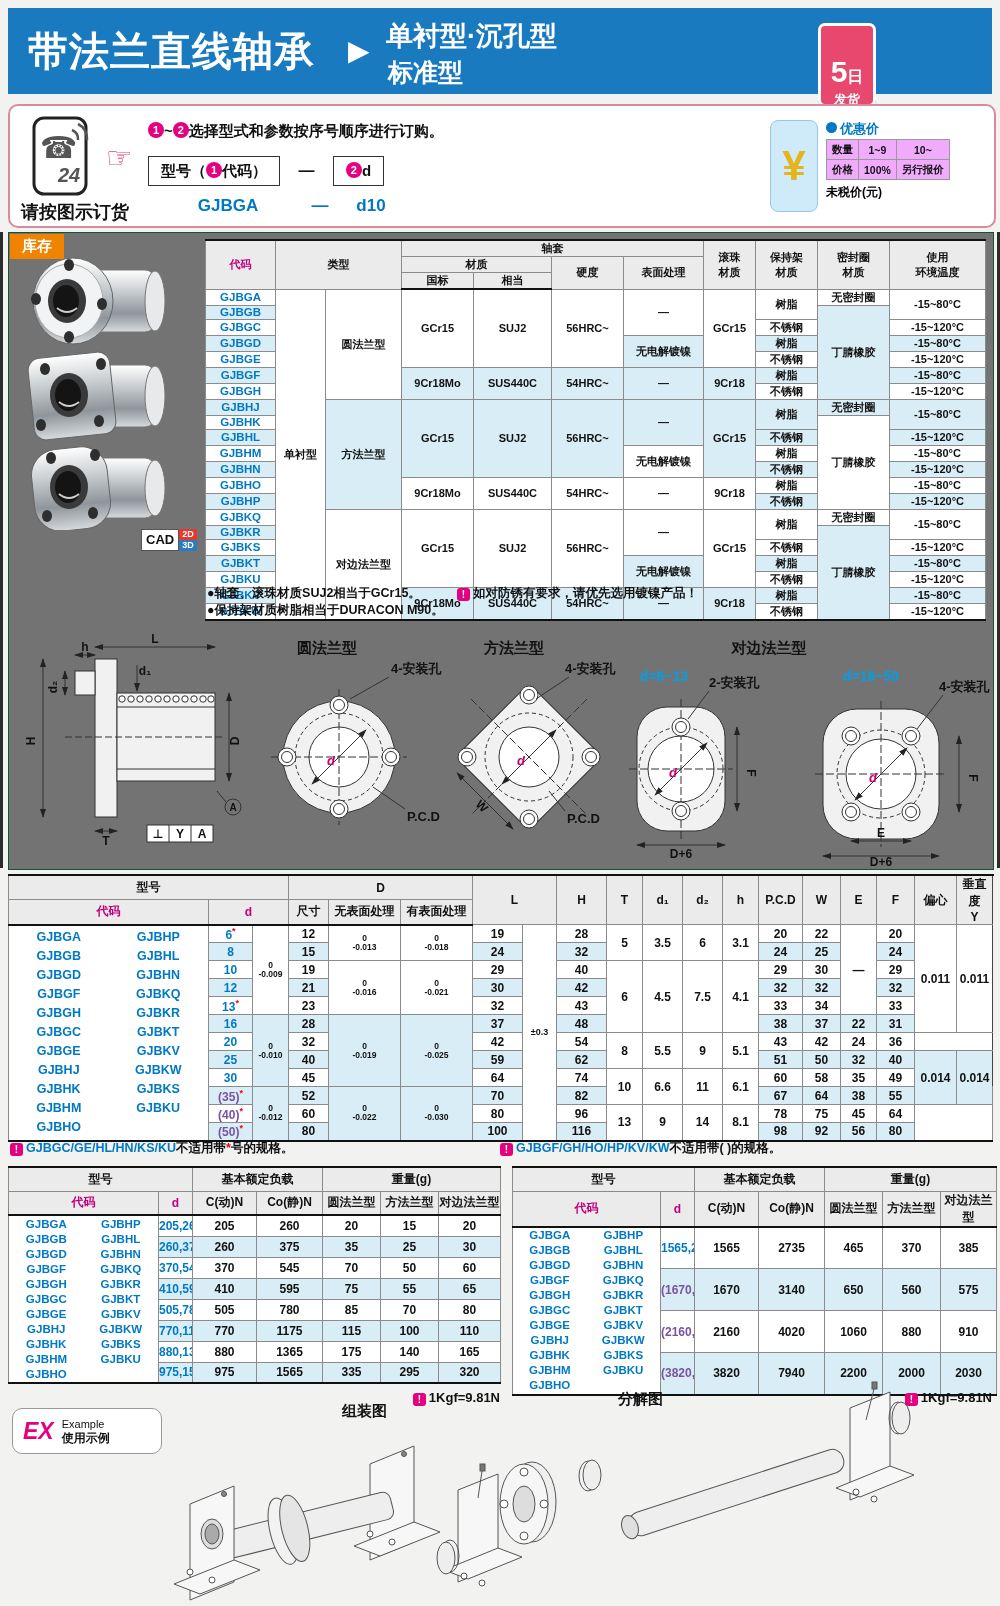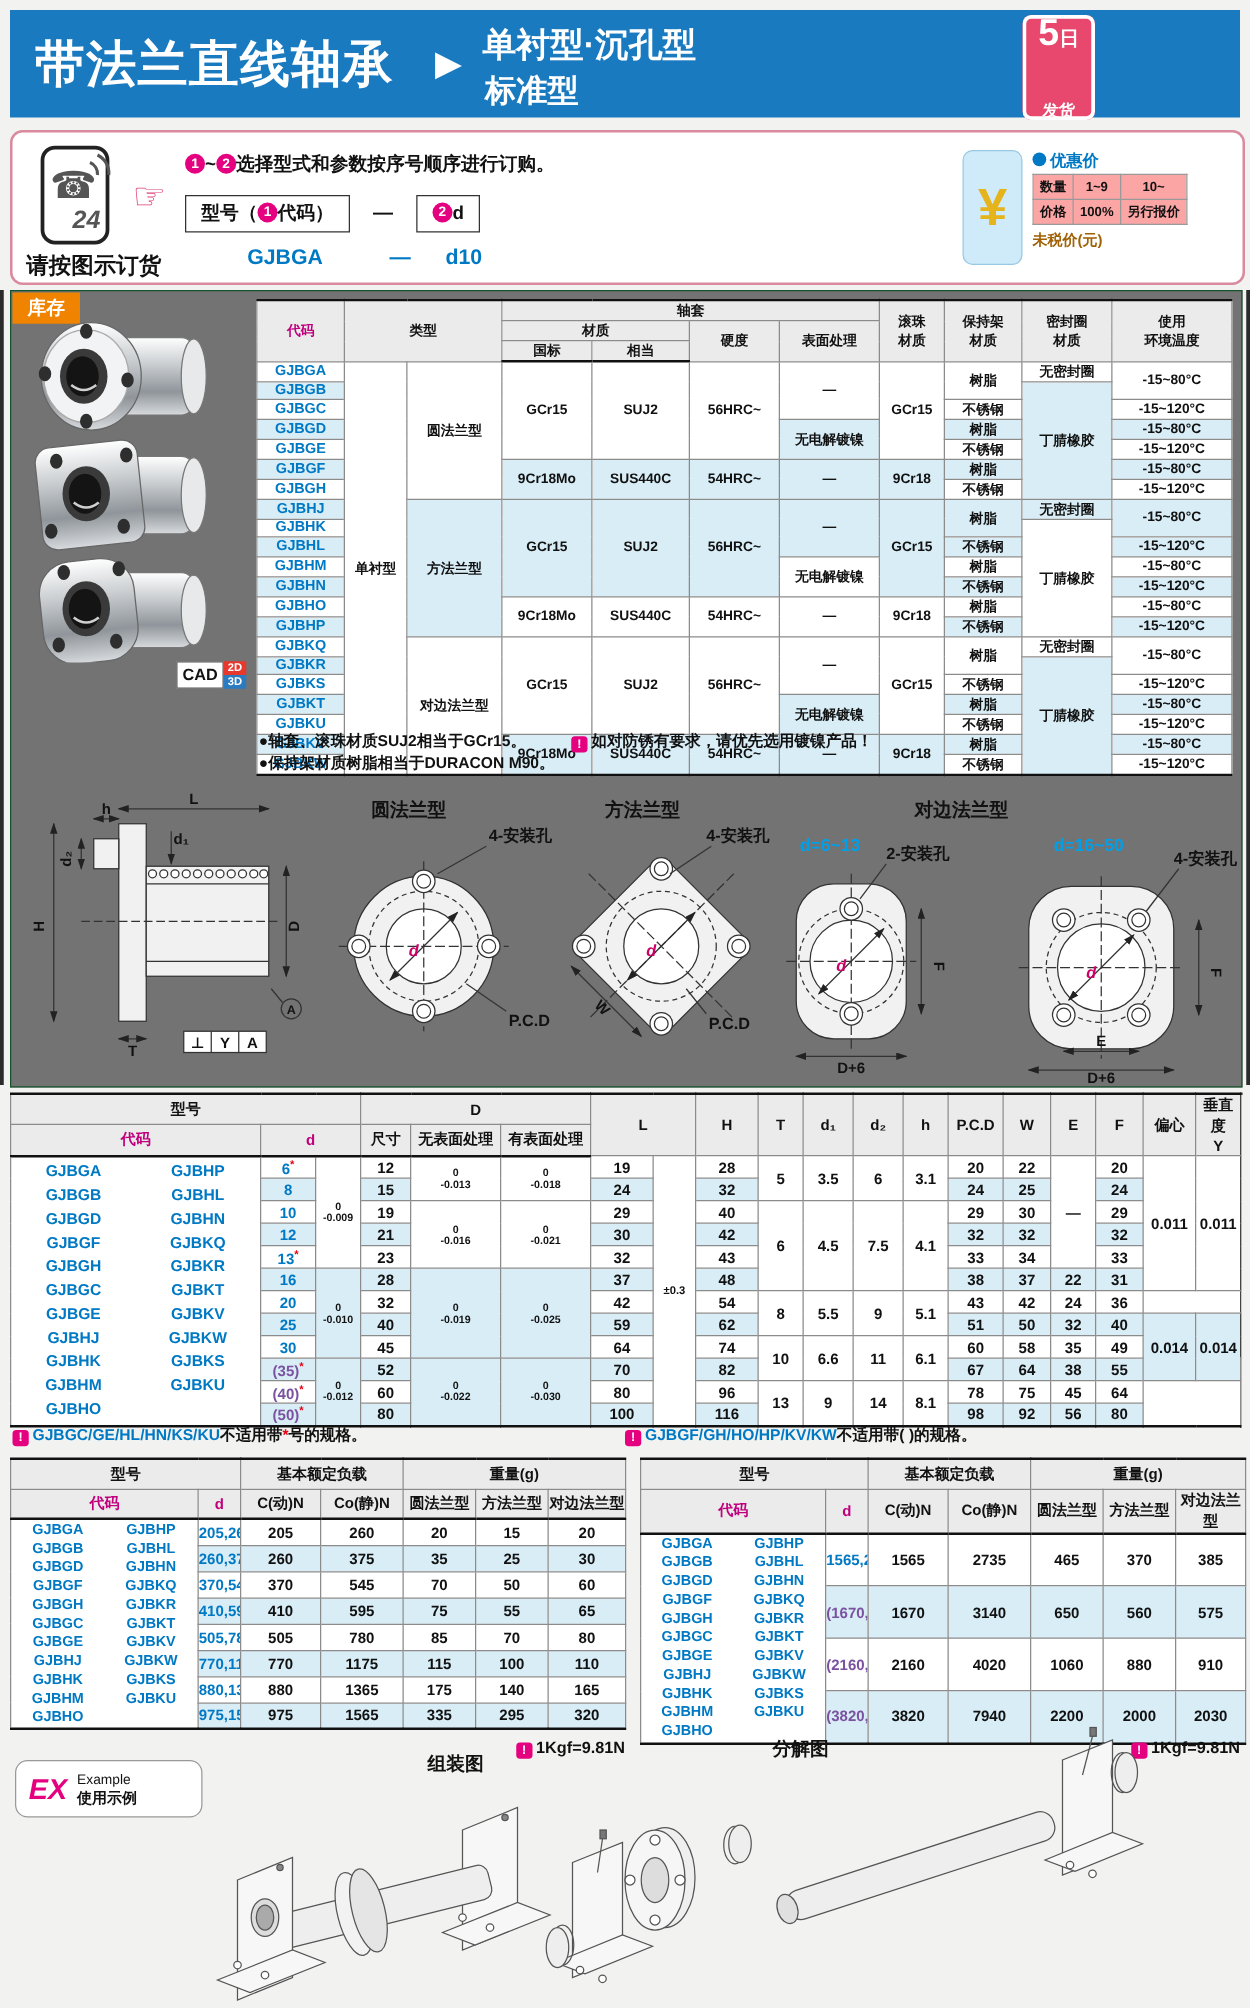--- a/index.html
+++ b/index.html
@@ -5,22 +5,22 @@
   html,body{margin:0;padding:0}
   body{width:1000px;height:1606px;position:relative;background:#f2f3f1;
        font-family:"Liberation Sans","DejaVu Sans",sans-serif;color:#111;overflow:hidden}
   .abs{position:absolute}
   
   .hdr{left:8px;top:8px;width:984px;height:86px;background:#1a7ac0;color:#fff}
   .hdr-title{position:absolute;left:20px;top:16px;font-size:40px;font-weight:700;letter-spacing:1px}
   .hdr-arrow{position:absolute;left:340px;top:26px;font-size:28px}
   .hdr-sub1{position:absolute;left:378px;top:10px;font-size:27px;font-weight:700}
   .hdr-sub2{position:absolute;left:380px;top:48px;font-size:25px;font-weight:700}
-  .badge{position:absolute;top:4px;height:84px;border-radius:7px;color:#fff;text-align:center;
-         box-shadow:inset 0 0 0 3px #fff;display:flex;flex-direction:column;justify-content:space-between}
+  .badge{position:absolute;top:15px;height:84px;border-radius:7px;color:#fff;text-align:center;
+         box-shadow:inset 0 0 0 3px #fff;display:flex;flex-direction:column;justify-content:flex-end}
   .badge5{left:810px;width:58px;background:#e8486e}
   .badgeB{left:874px;width:100px;background:#7b3e97}
   .b5a{font-size:30px;font-weight:700;line-height:30px}
   .b5a .sm{font-size:16px}
   .b5b{font-size:13px;font-weight:700;line-height:15px}
   .bb1{font-size:17px;font-weight:700;line-height:22px}
   .mic{width:13px;height:11px;border:2px solid #fff;border-radius:2px;display:inline-block;margin-right:3px;position:relative;top:1px}
   .mic:after{content:"";position:absolute;left:1px;top:2px;width:7px;height:2px;background:#fff}
   
   .obox{left:8px;top:104px;width:984px;height:120px;background:#fff;border:2px solid #d98a9d;border-radius:10px}
@@ -33,22 +33,22 @@
   .mrow{position:absolute;left:138px;top:50px}
   .mbx{display:inline-block;border:1.5px solid #333;height:28px;line-height:28px;padding:0 12px;
        font-size:15px;font-weight:700;background:#fff;vertical-align:middle}
   .mdash{display:inline-block;margin:0 14px;font-weight:700;font-size:16px;vertical-align:middle}
   .exm{position:absolute;top:90px;color:#0079c4;font-weight:700;font-size:17px;text-align:center}
   .yen-tile{position:absolute;left:760px;top:14px;width:46px;height:90px;background:#cfeaf8;border:1px solid #97c9e4;
             border-radius:8px;text-align:center;line-height:90px;font-size:42px;font-weight:700;color:#e5b41c}
   .price-hd{position:absolute;left:816px;top:14px;font-size:13px;font-weight:700;color:#0079c4}
   .dot{display:inline-block;width:11px;height:11px;border-radius:50%;background:#0079c4;margin-right:3px}
   .ptab{position:absolute;left:816px;top:33px;border-collapse:collapse}
-  .ptab td{border:1px solid #999;font-size:10.5px;font-weight:700;text-align:center;padding:1px 5px;height:17px;background:#fca5a5}
-  .tax{position:absolute;left:816px;top:78px;font-size:12px;font-weight:700;color:#a16207}
+  .ptab td{border:1px solid #999;font-size:10.5px;font-weight:700;text-align:center;padding:1px 5px;height:17px;background:#f0abfc}
+  .tax{position:absolute;left:816px;top:78px;font-size:12px;font-weight:700;color:#000000}
   
   .main-box{left:8px;top:232px;width:984px;height:636px;background:#737373;border:1px solid #14532d}
   .edge{background:#2b2b2b;width:3px;height:636px;top:232px}
   .stock{position:absolute;left:1px;top:1px;background:#f08300;color:#fff;font-size:15px;font-weight:700;padding:3px 12px}
   .cadb{position:absolute;left:132px;top:296px;display:flex;align-items:stretch}
   .cad1{border:1px solid #555;background:#fff;font-size:13px;font-weight:700;padding:2px 4px}
   .cad2{display:flex;flex-direction:column}
   .cad2 span{font-size:9px;font-weight:700;color:#fff;padding:0 3px;line-height:11px}
   .cad-2d{background:#e8372c}.cad-3d{background:#2b7bc0}
   

